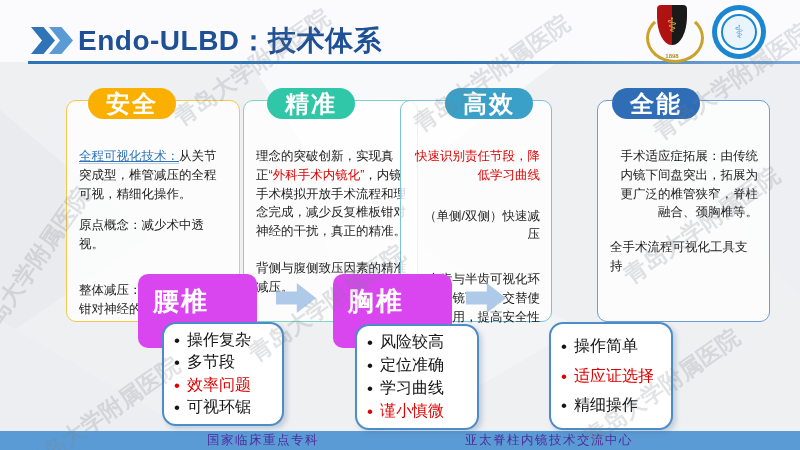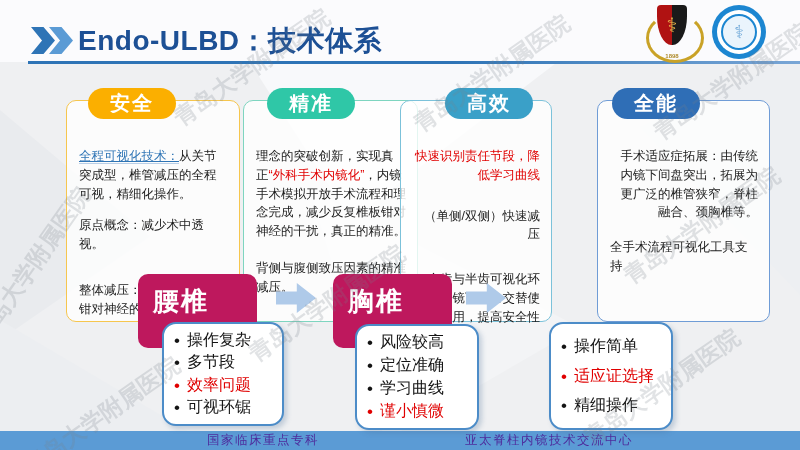--- a/index.html
+++ b/index.html
@@ -31,33 +31,33 @@
   .roundlogo{position:absolute;left:712px;top:5px;width:54px;height:54px;border-radius:50%;background:#1c86d1;display:flex;align-items:center;justify-content:center;}
   .roundlogo .band{width:44px;height:44px;border-radius:50%;background:#ffffff;display:flex;align-items:center;justify-content:center;}
   .roundlogo .core{width:32px;height:32px;border-radius:50%;background:#eaf4fc;border:2px solid #1c86d1;display:flex;align-items:center;justify-content:center;color:#6fa8d8;font-size:18px;}
 
   
   .card{position:absolute;top:100px;height:222px;border-radius:10px;background:rgba(255,255,255,0.78);border:1.5px solid #ccc;z-index:2;box-sizing:border-box;}
   .card1{left:66px;width:174px;border-color:#f6c64e;}
   .card2{left:243px;width:175px;border-color:#7ed5c0;}
   .card3{left:400px;width:152px;border-color:#7cc2da;text-align:right;}
   .card4{left:597px;width:173px;border-color:#6f9cd6;}
-  .pill{position:absolute;top:88px;width:88px;height:31px;border-radius:16px;color:#ffffff;font-size:20px;font-weight:700;text-align:center;line-height:31px;letter-spacing:2px;z-index:4;}
+  .pill{position:absolute;top:88px;width:88px;height:31px;border-radius:16px;color:#ffffff;font-size:24px;font-weight:700;text-align:center;line-height:31px;letter-spacing:2px;z-index:4;}
   .pill1{left:88px;background:#fbaf00;}
   .pill2{left:267px;background:#2fc7a7;}
   .pill3{left:445px;background:#3aa0c8;}
   .pill4{left:612px;background:#2f6eb6;}
   .card-body{position:absolute;left:0;top:0;width:100%;height:100%;box-sizing:border-box;padding:46px 11px 6px 12px;font-size:12.5px;line-height:1.5;color:#1c1c1c;}
   .para{margin:0;}
   .seg-normal{color:#1c1c1c;}
   .seg-blue{color:#2e74b5;border-bottom:1px solid #b9cfe8;text-decoration:underline;}
   .seg-red{color:#e00000;}
 
   
-  .stage{position:absolute;top:274px;width:119px;height:74px;background:#be185d;border-radius:10px;z-index:3;box-sizing:border-box;padding:10px 0 0 15px;}
+  .stage{position:absolute;top:274px;width:119px;height:74px;background:#d946ef;border-radius:10px;z-index:3;box-sizing:border-box;padding:10px 0 0 15px;}
   .stage-l{left:138px;}.stage-t{left:333px;}.stage-c{left:521px;}
   .stage-label{color:#ffffff;font-size:26px;font-weight:700;letter-spacing:2px;}
   .flow-arrow{position:absolute;top:283px;width:40px;height:30px;background:#afcae9;clip-path:polygon(0 28%,52% 28%,52% 0,100% 50%,52% 100%,52% 72%,0 72%);z-index:3;}
   .arrow1{left:276px;}.arrow2{left:466px;}
 
   
   .bbox{position:absolute;background:#ffffff;border:2px solid #4c8cc8;border-radius:14px;z-index:4;box-sizing:border-box;box-shadow:3px 3px 5px rgba(76,110,150,0.28);}
   .bbox1{left:162px;top:322px;width:122px;height:104px;}
   .bbox2{left:355px;top:324px;width:124px;height:106px;}
   .bbox3{left:549px;top:322px;width:124px;height:108px;}

